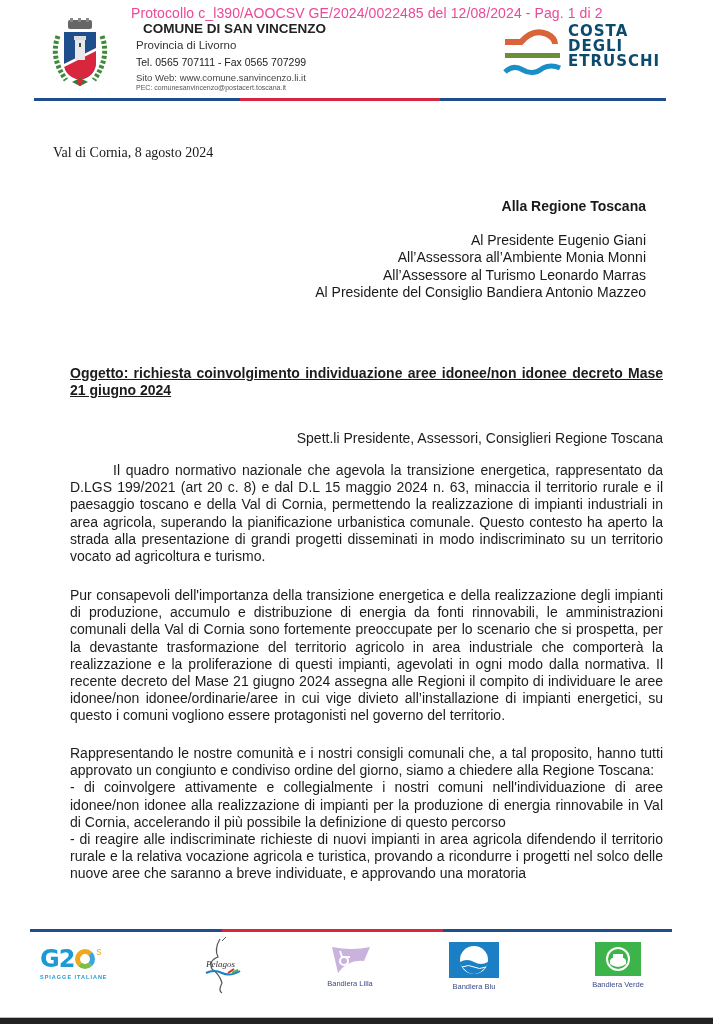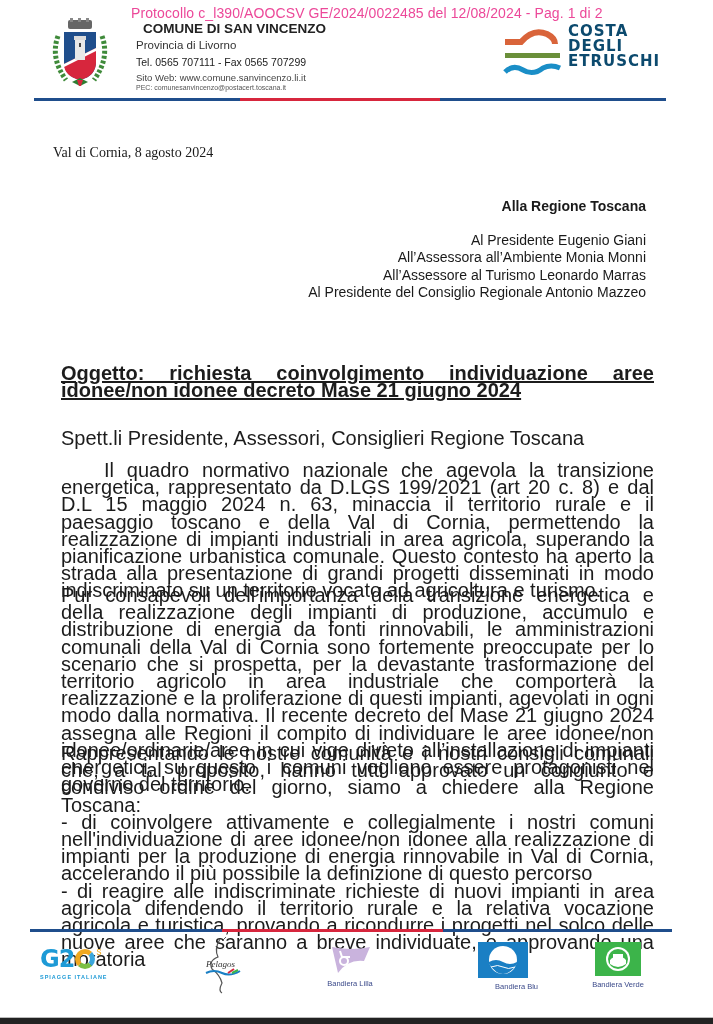--- a/index.html
+++ b/index.html
@@ -17,43 +17,43 @@
   .costa-logo { position: absolute; left: 503px; top: 28px; width: 150px; height: 52px; }
   .costa-text { position: absolute; left: 568px; top: 24px; font-size: 15px; line-height: 15px; color: #0c4a6e; font-weight: bold; letter-spacing: 1px; font-family: "DejaVu Sans", sans-serif; }
   .costa-text span { display: block; }
 
   .divider { position: absolute; height: 3px; display: flex; }
   .divider .seg { height: 3px; }
   .divider.top { left: 34px; top: 98px; width: 632px; }
   .divider.bottom { left: 30px; top: 929px; width: 642px; }
 
   
-  .content { position: absolute; left: 61px; width: 593px; font-size: 20px; line-height: 17.2px; color: #1c1c1c; }
+  .content { position: absolute; left: 70px; width: 593px; font-size: 14px; line-height: 17.2px; color: #1c1c1c; }
   .date { position: absolute; left: 53px; top: 145px; font-size: 14px; font-family: Liberation Serif, serif; }
   .addressee-main { position: absolute; right: 67px; top: 198px; font-size: 14px; font-weight: bold; text-align: right; }
   .recipients { position: absolute; right: 67px; top: 232px; text-align: right; font-size: 14px; line-height: 17.4px; }
   .recipients div { white-space: nowrap; }
   .subject { top: 365px; font-weight: bold; text-decoration: underline; text-align: justify; text-align-last: left; }
-  .greeting { top: 430px; }
+  .greeting { top: 430px; text-align: right; }
   .p1 { top: 462px; text-align: justify; }
   .p2 { top: 587px; text-align: justify; }
   .p3 { top: 745px; text-align: justify; }
   .indent { display: inline-block; width: 43px; }
 
   
   .footer-logo { position: absolute; }
   .g20 { left: 40px; top: 945px; width: 90px; height: 40px; }
   .g20 .g20-text { font-size: 24px; font-weight: bold; color: #1d9ad6; font-family: "DejaVu Sans", sans-serif; letter-spacing: -1px; }
   .g20 .g20-sub { font-size: 5.5px; color: #1d9ad6; letter-spacing: 1px; margin-top: 1px; font-weight: bold; }
   .g20 .ring { display: inline-block; width: 20px; height: 20px; border-radius: 50%; border: 5px solid #f0a81f; border-right-color: #3aa6dc; border-bottom-color: #7bbf44; vertical-align: -2px; margin-left: 1px; }
   .g20 .s { font-size: 10px; color: #f0a81f; vertical-align: 12px; margin-left: 1px; }
   .pelagos { left: 200px; top: 935px; width: 45px; height: 60px; }
   .bandiera { text-align: center; font-size: 7.5px; color: #3b4a8a; }
   .lilla { left: 320px; top: 945px; width: 60px; }
-  .blu { left: 468px; top: 942px; width: 70px; text-align: right; }
+  .blu { left: 439px; top: 942px; width: 70px; }
   .verde { left: 588px; top: 942px; width: 60px; }
   .flag-box { margin: 0 auto 4px auto; }
   .bottom-bar { position: absolute; left: 0; top: 1017px; width: 713px; height: 7px; background: #222; border-top: 1px solid #bbb; }
 </style>
 </head>
 <body>
 
 <div>
   <div class="protocol">Protocollo  c_l390/AOOCSV  GE/2024/0022485 del  12/08/2024  -  Pag. 1 di 2</div>
 
@@ -103,21 +103,21 @@
   </div>
 </div>
 
 <div class="date">Val di Cornia, 8 agosto 2024</div>
 <div class="addressee-main">Alla Regione Toscana</div>
 
 <div class="recipients">
   <div>Al Presidente Eugenio Giani</div>
   <div>All’Assessora all’Ambiente Monia Monni</div>
   <div>All’Assessore al Turismo Leonardo Marras</div>
-  <div>Al Presidente del Consiglio Regionale Antonio Mazzeo</div>
+  <div>Al Presidente del Consiglio Bandiera Antonio Mazzeo</div>
 </div>
 
 <div class="content subject">Oggetto: richiesta coinvolgimento individuazione aree idonee/non idonee decreto Mase 21 giugno 2024</div>
 <div class="content greeting">Spett.li Presidente, Assessori, Consiglieri Regione Toscana</div>
 
 <div class="content p1">
   <span class="indent"></span><span>Il quadro normativo nazionale che agevola la transizione energetica, rappresentato da D.LGS 199/2021 (art 20 c. 8) e dal D.L 15 maggio 2024 n. 63, minaccia il territorio rurale e il paesaggio toscano e della Val di Cornia, permettendo la realizzazione di impianti industriali in area agricola, superando la pianificazione urbanistica comunale. Questo contesto ha aperto la strada alla presentazione di grandi progetti disseminati in modo indiscriminato su un territorio vocato ad agricoltura e turismo.</span>
 </div>
 
 <div class="content p2">Pur consapevoli dell'importanza della transizione energetica e della realizzazione degli impianti di produzione, accumulo e distribuzione di energia da fonti rinnovabili, le amministrazioni comunali della Val di Cornia sono fortemente preoccupate per lo scenario che si prospetta, per la devastante trasformazione del territorio agricolo in area industriale che comporterà la realizzazione e la proliferazione di questi impianti, agevolati in ogni modo dalla normativa. Il recente decreto del Mase 21 giugno 2024 assegna alle Regioni il compito di individuare le aree idonee/non idonee/ordinarie/aree in cui vige divieto all’installazione di impianti energetici, su questo i comuni vogliono essere protagonisti nel governo del territorio.</div>

